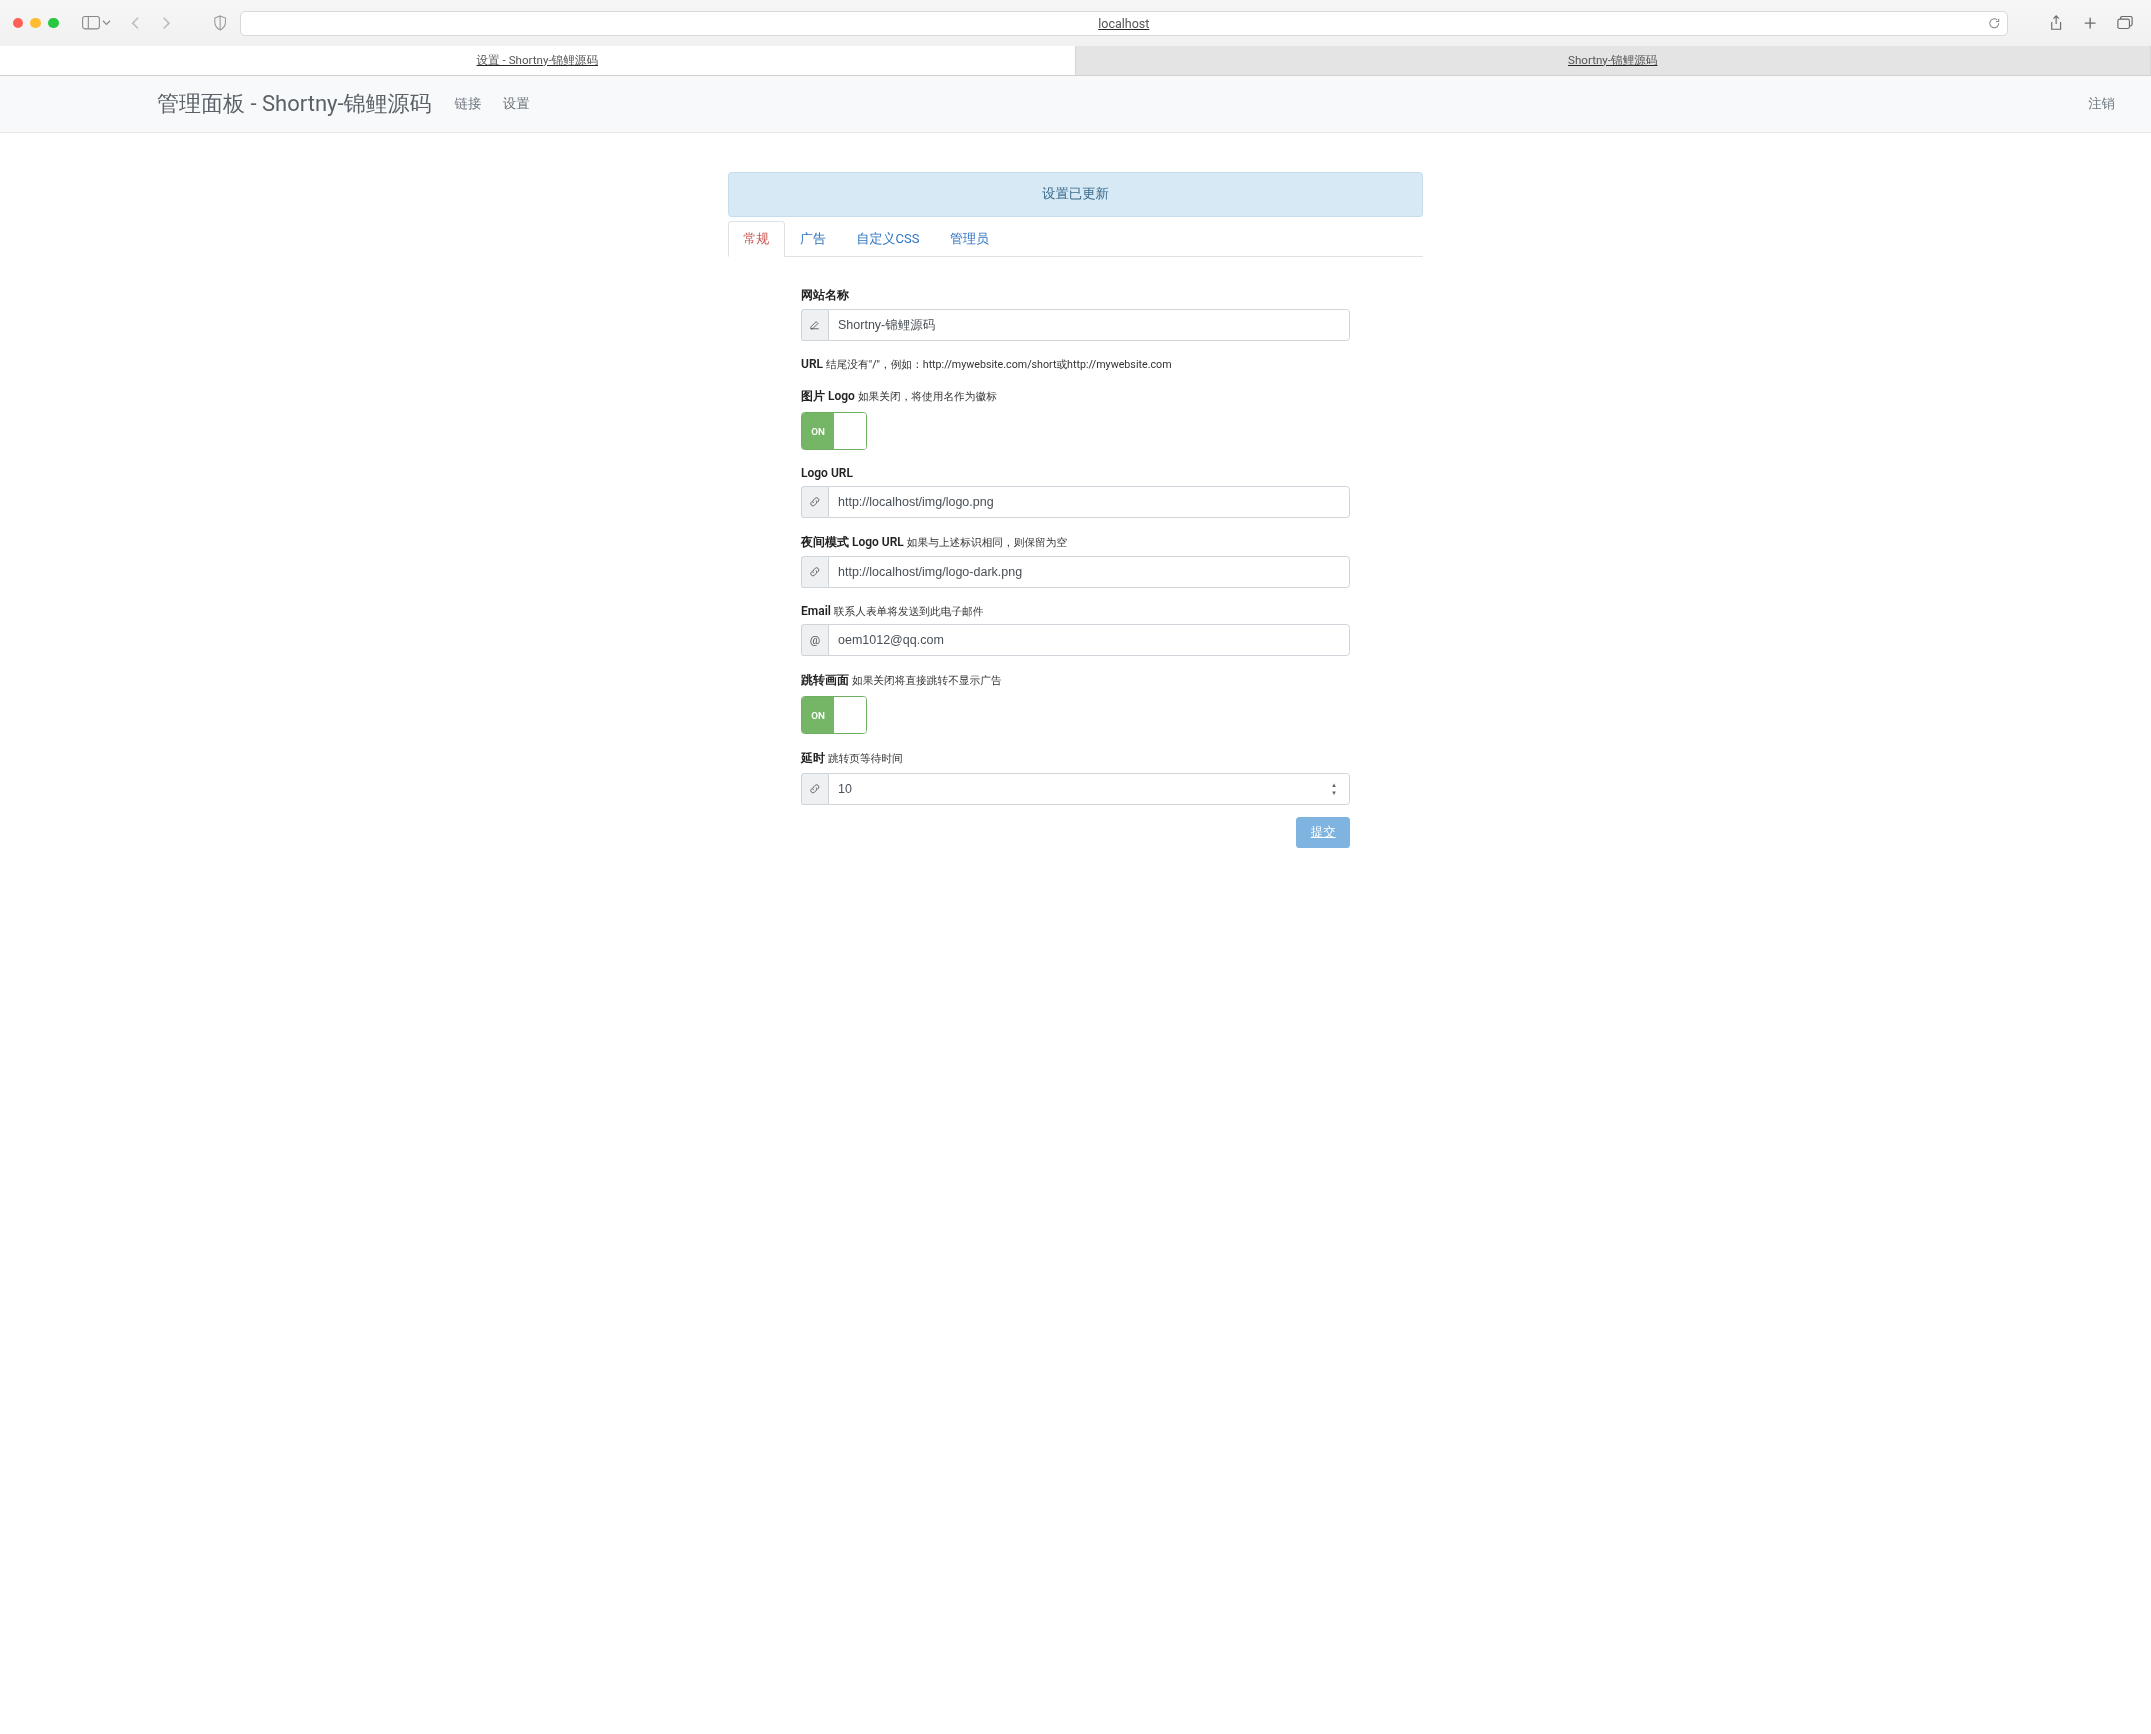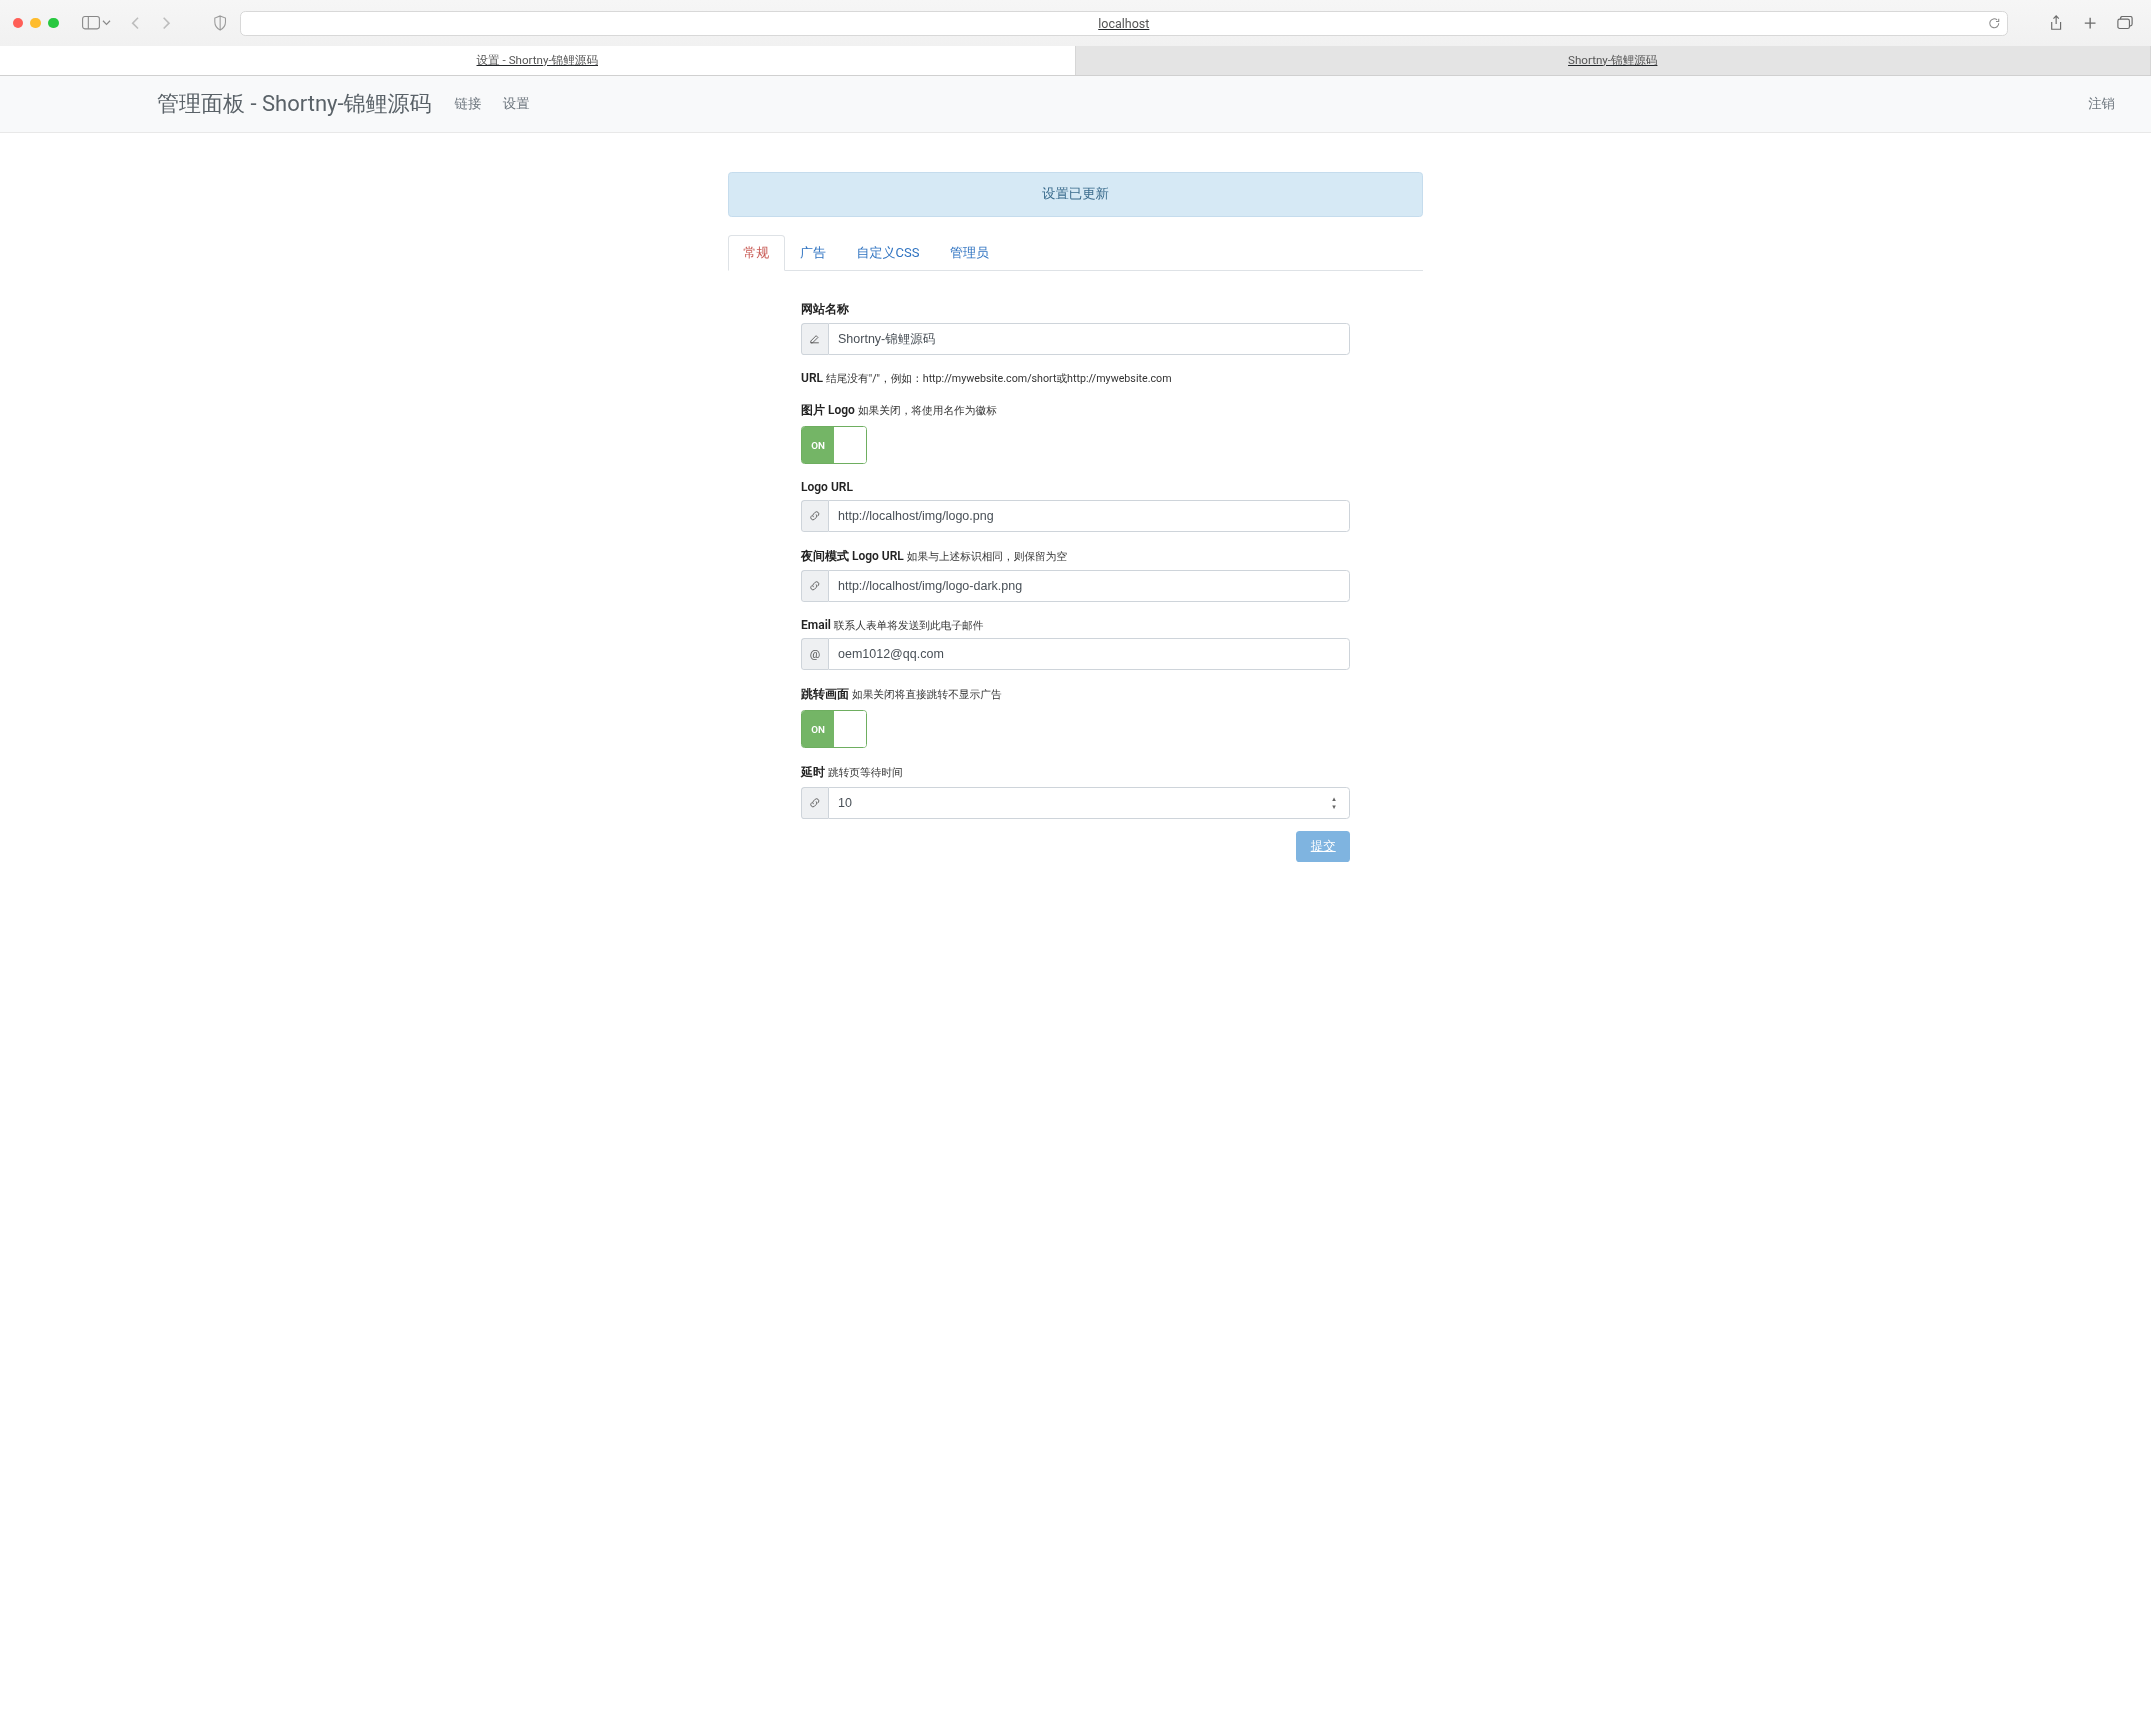--- a/index.html
+++ b/index.html
@@ -85,21 +85,21 @@
       padding: 0 9px;
     }
     .alert {
       background: #d6e9f5;
       color: #3a6b8c;
       border: 0.9px solid #c5dced;
       border-radius: 3.6px;
       text-align: center;
       padding: 12.5px;
       font-size: 13.4px;
-      margin-bottom: 18px;
+      margin-bottom: 4px;
     }
     .tabs {
       display: flex;
       border-bottom: 0.9px solid #dee2e6;
     }
     .tab-item {
       padding: 8px 14.3px;
       color: #2f73c1;
       font-size: 13px;
       cursor: pointer;

